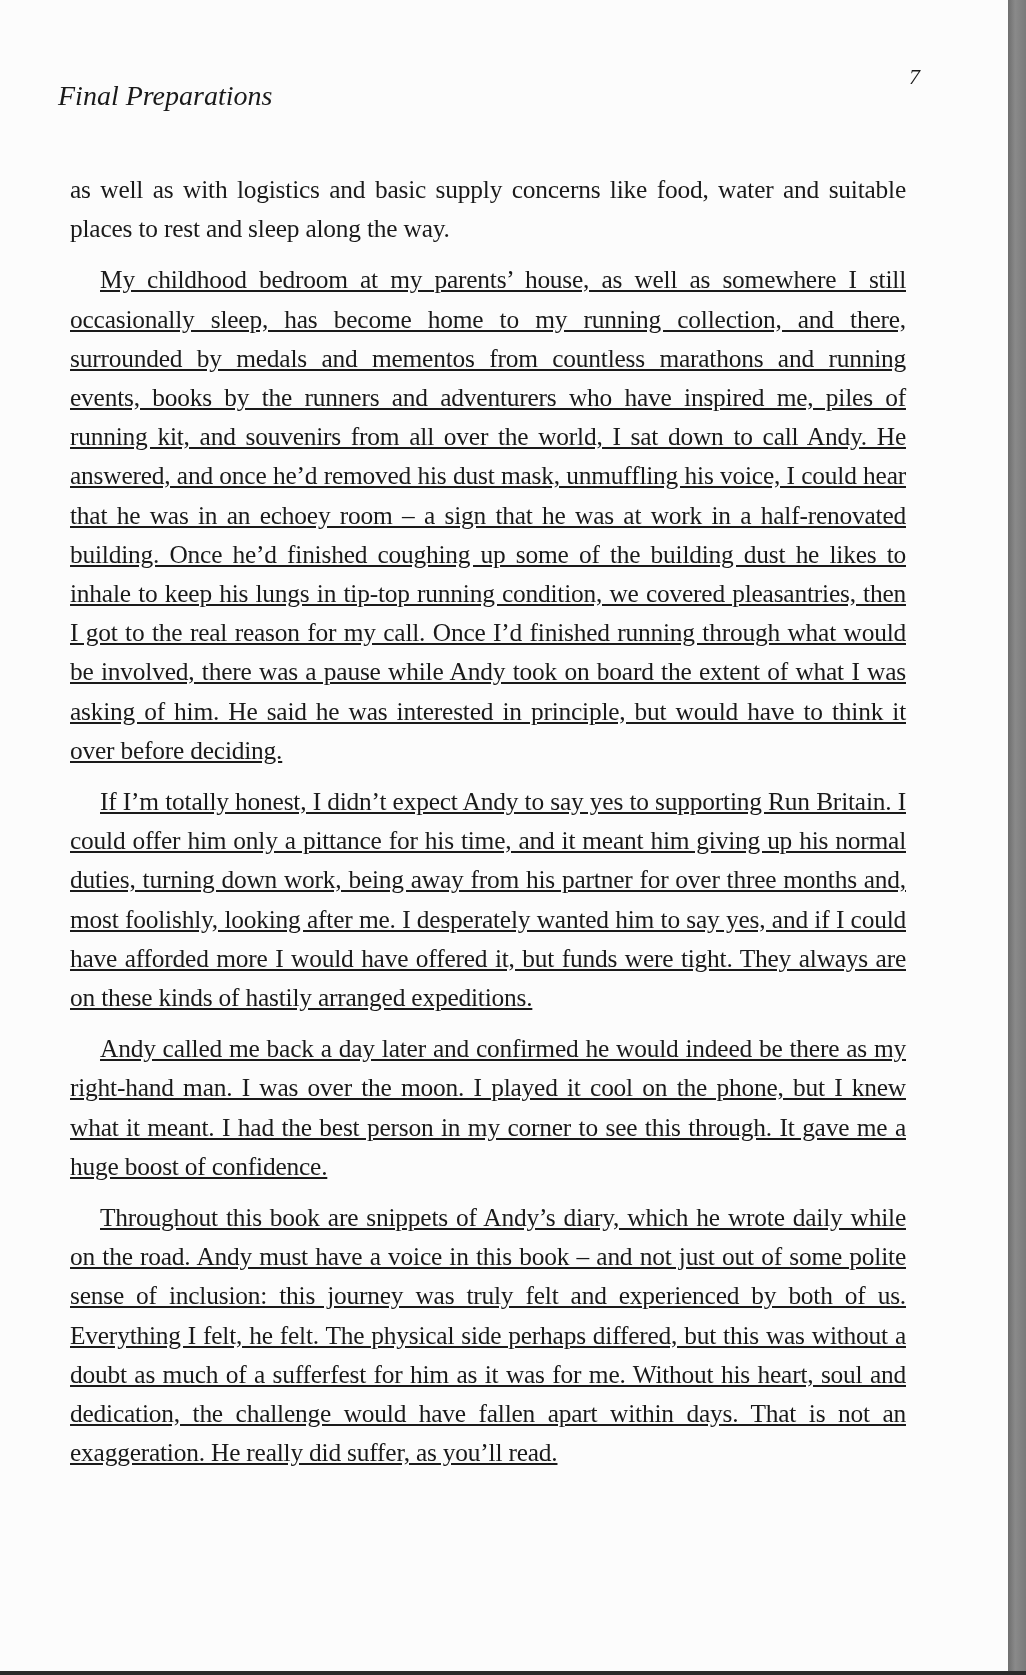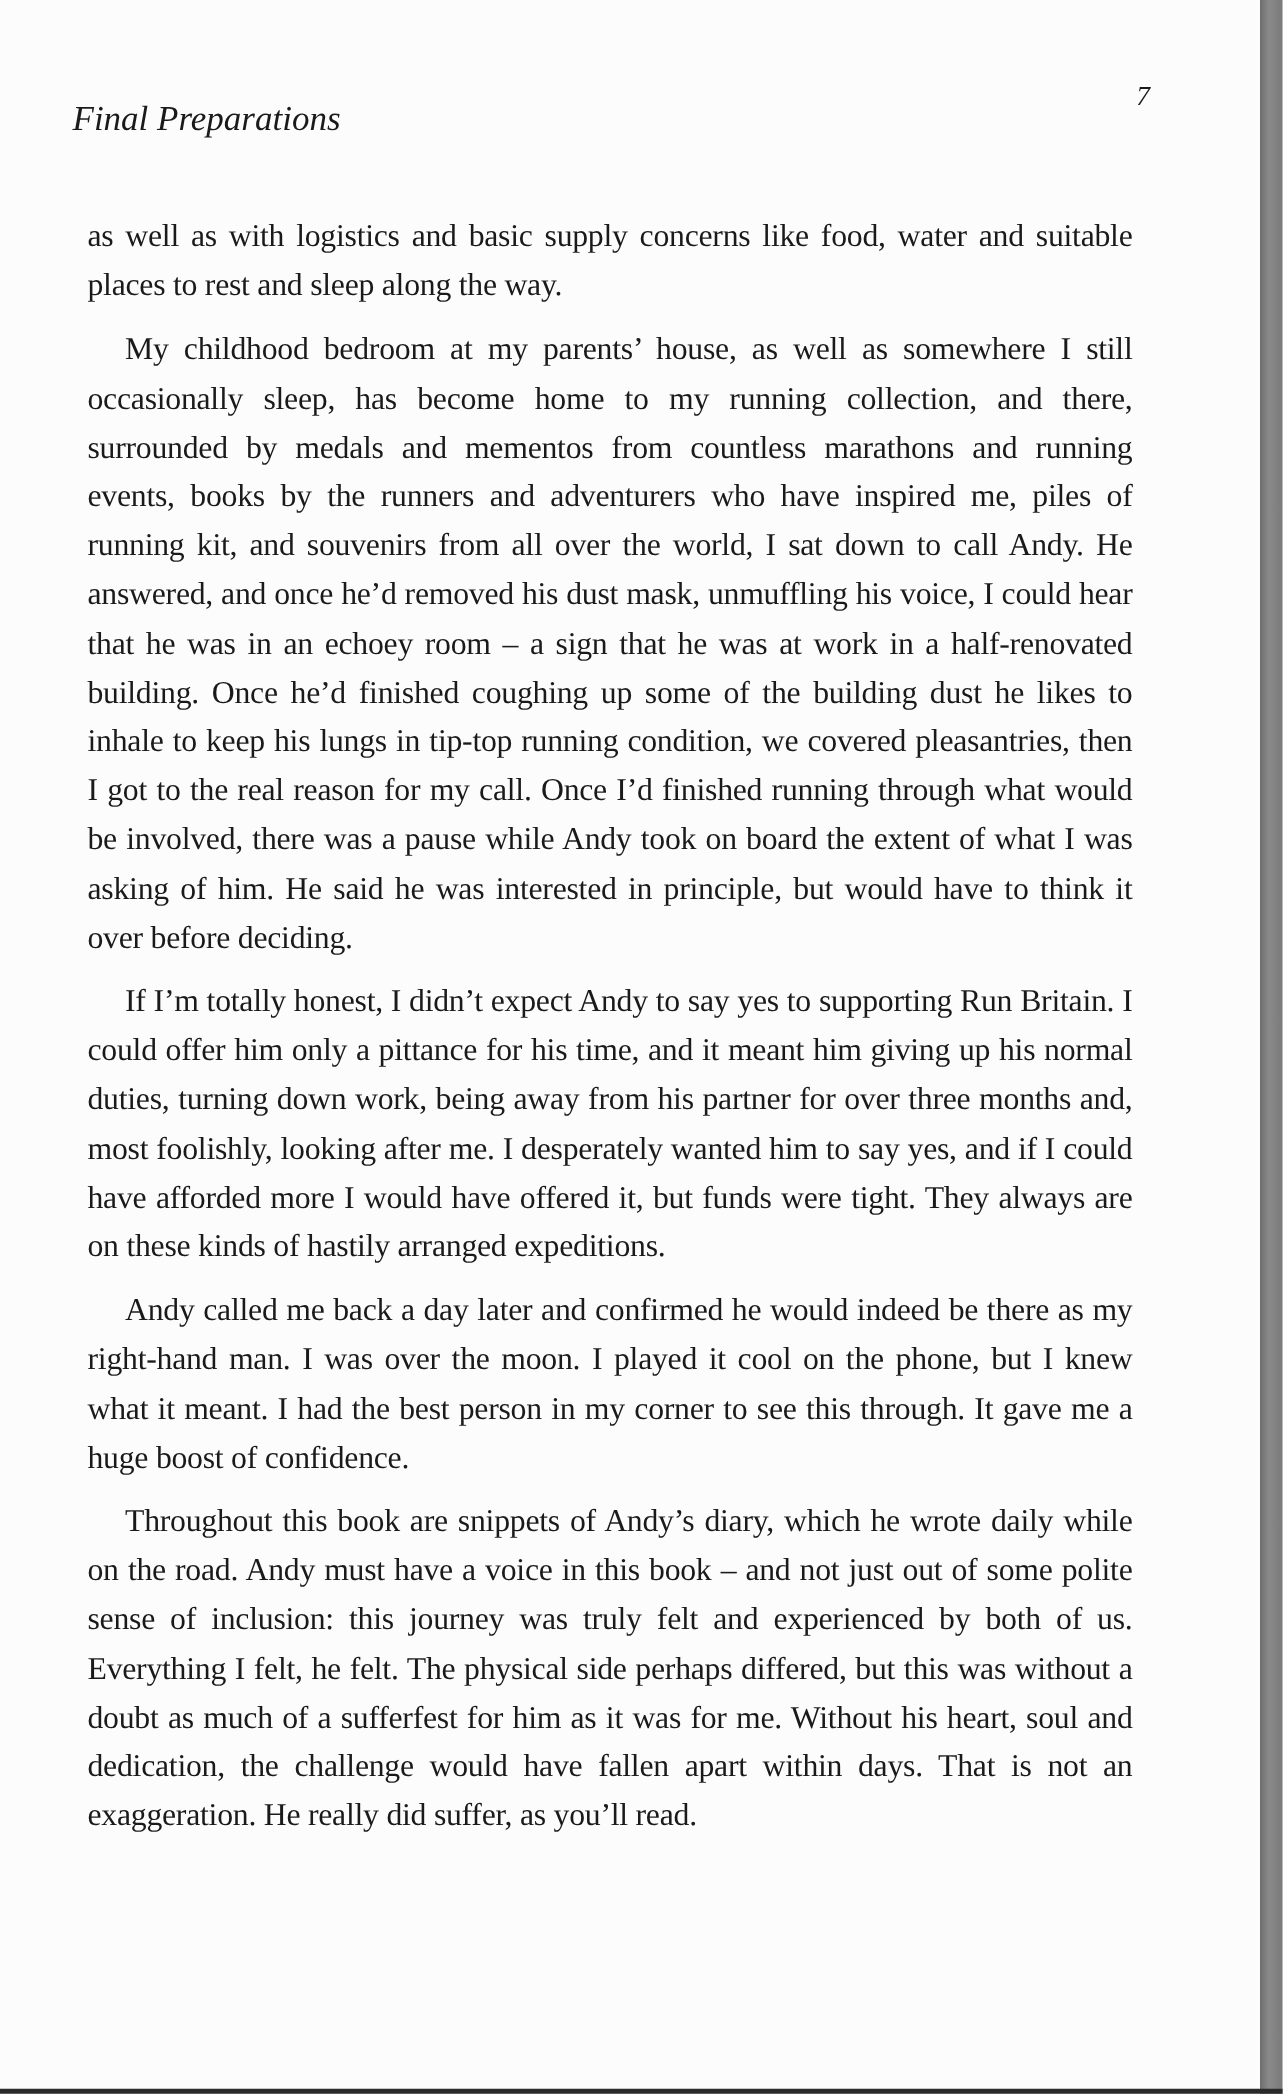--- a/index.html
+++ b/index.html
@@ -29,21 +29,21 @@
     position: absolute; left: 890px; top: 64px; width: 30px; text-align: right;
     font-size: 22px; font-style: italic;
   }
   .body-text {
     position: absolute; left: 58px; top: 158px; width: 860px;
     font-size: 25.4px; line-height: 39.2px;
     text-align: justify;
     letter-spacing: -0.2px;
   }
   .body-text p { margin: 12px; }
-  .body-text p.indent { text-indent: 30px; }
+  .body-text p.indent { text-indent: 30px; text-decoration: underline; }
 </style>
 </head>
 <body>
 
 <div class="page">
   <div class="running-head">Final Preparations</div>
   <div class="page-number">7</div>
 
   <div class="body-text">
     <p>as well as with logistics and basic supply concerns like food, water and suitable places to rest and sleep along the way.</p>

